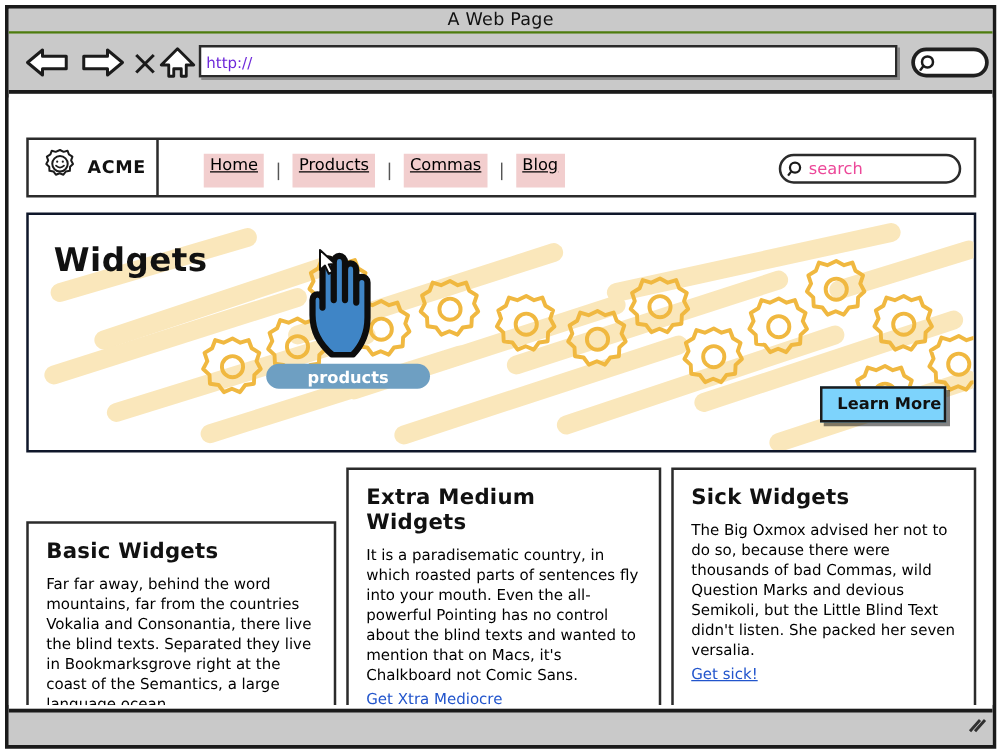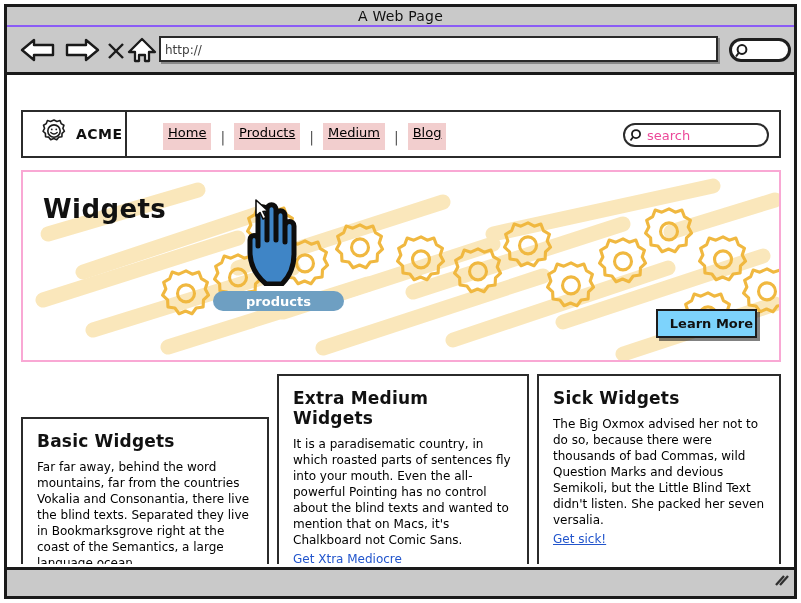--- a/index.html
+++ b/index.html
@@ -24,21 +24,21 @@
     height: 595px;
     border: 3px solid #1a1a1a;
     box-sizing: border-box;
     background: #ffffff;
   }
 
   #titlebar {
     position: relative;
     height: 20px;
     background: #c9c9c9;
-    border-bottom: 2px solid #8b5cf6;
+    border-bottom: 2px solid #4d7c0f;
     box-sizing: border-box;
     text-decoration: underline;
   }
   #titlebar .title-text {
     position: absolute;
     left: 0; right: 0;
     top: 0px;
     text-align: center;
     font-size: 14px;
     color: #111;
@@ -66,21 +66,21 @@
     top: 9px;
     width: 559px;
     height: 26px;
     background: #ffffff;
     border: 2px solid #2a2a2a;
     box-sizing: border-box;
     box-shadow: 2px 2px 0 rgba(60,60,60,0.45);
   }
   #url-field .url-text {
     font-size: 12px;
-    color: #404040;
+    color: #6d28d9;
     padding: 5px 0 0 4px;
     line-height: 14px;
   }
 
   #toolbar-search {
     position: absolute;
     left: 722px;
     top: 27px;
     width: 62px;
     height: 24px;
@@ -120,21 +120,21 @@
   }
   #logo-cell {
     position: absolute;
     left: 0; top: 0;
     width: 104px;
     height: 100%;
     border-right: 2px solid #2b2b2b;
     box-sizing: border-box;
     display: flex;
     align-items: center;
-    padding-left: 16px;
+    padding-left: 10px;
   }
   #logo-cell .brand-name {
     font-size: 14px;
     font-weight: bold;
     color: #111;
     margin-left: 7px;
     letter-spacing: 0.5px;
   }
 
   #main-nav {
@@ -179,21 +179,21 @@
     color: #ec4899;
   }
 
   
   #hero {
     position: absolute;
     left: 14px;
     top: 92px;
     width: 760px;
     height: 192px;
-    border: 2px solid #f9a8d4;
+    border: 2px solid #0f172a;
     box-sizing: border-box;
     background: #ffffff;
     overflow: hidden;
   }
   #hero-art { position: absolute; left: 0; top: 0; }
   #hero-title {
     position: absolute;
     left: 20px;
     top: 22px;
     font-size: 26px;
@@ -363,21 +363,21 @@
           </svg>
         </span>
         <span class="brand-name">ACME</span>
       </div>
 
       <div id="main-nav">
         <span class="nav-link">Home</span>
         <span class="nav-sep">|</span>
         <span class="nav-link">Products</span>
         <span class="nav-sep">|</span>
-        <span class="nav-link">Medium</span>
+        <span class="nav-link">Commas</span>
         <span class="nav-sep">|</span>
         <span class="nav-link">Blog</span>
       </div>
 
       <div id="site-search">
         <span class="mag">
           <svg width="17" height="17" viewBox="0 0 18 18">
             <circle cx="8.5" cy="7.5" r="4.3" fill="none" stroke="#1b1b1b" stroke-width="1.9"></circle>
             <line x1="5.2" y1="10.9" x2="2.6" y2="14.3" stroke="#1b1b1b" stroke-width="1.9"></line>
           </svg>

